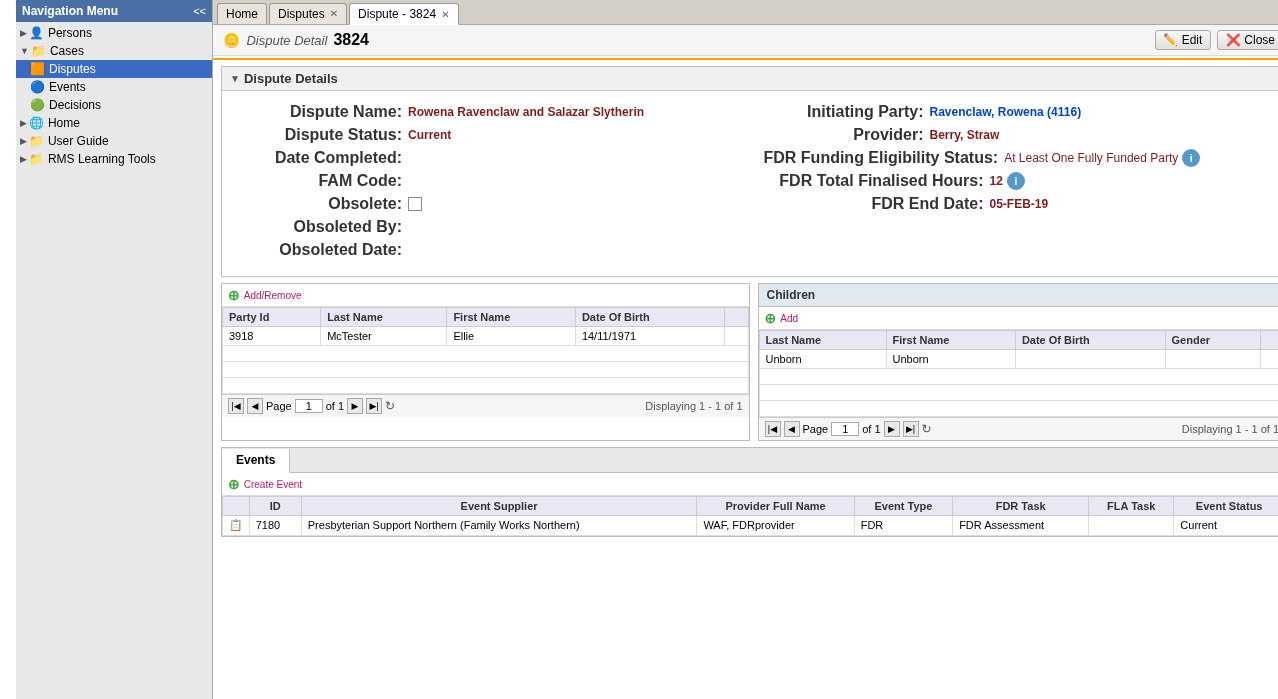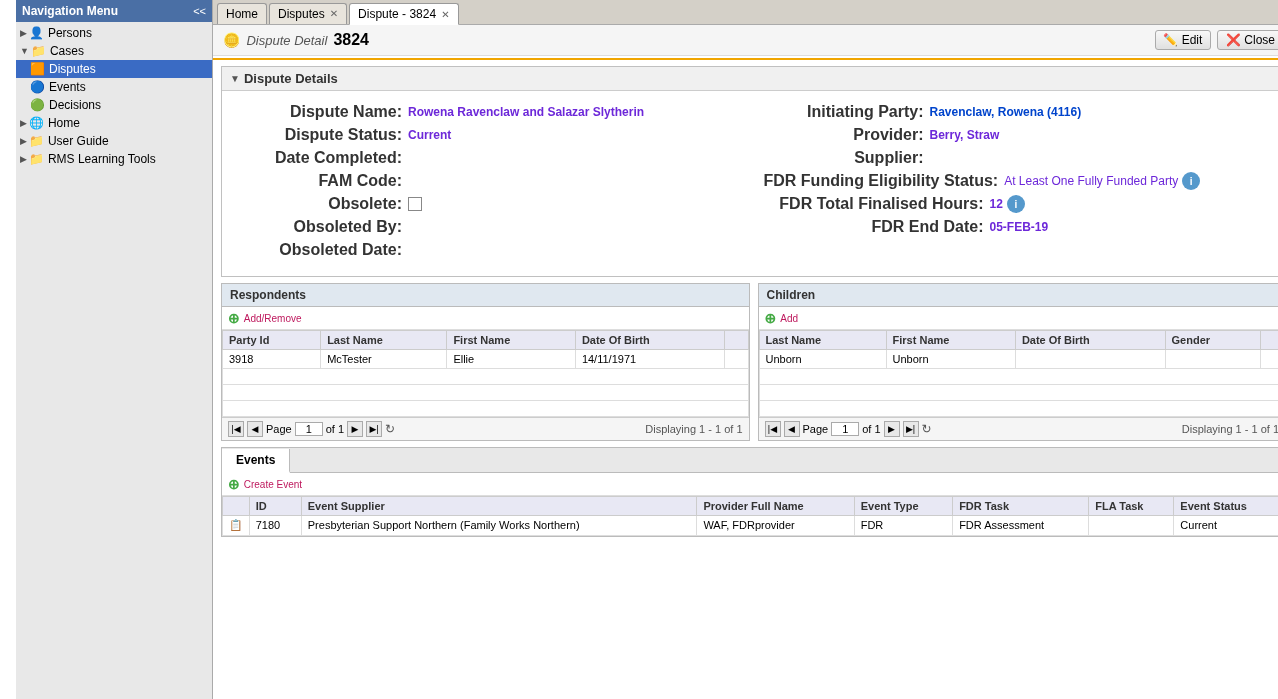--- a/index.html
+++ b/index.html
@@ -49,21 +49,21 @@
     .section-header { background: #f0f0f0; border-bottom: 1px solid #ccc; padding: 4px 8px; display: flex; align-items: center; gap: 4px; cursor: pointer; }
     .section-toggle { color: #555; font-size: 10px; }
     .section-title { font-weight: bold; font-size: 13px; color: #333; }
     .section-body { padding: 8px 10px; }
 
     
     .form-grid { display: grid; grid-template-columns: 1fr 1fr; gap: 0; }
     .form-left, .form-right { padding: 4px 10px; }
     .field-row { display: flex; align-items: center; margin-bottom: 5px; }
     .field-label { font-weight: bold; text-align: right; min-width: 160px; margin-right: 6px; color: #333; font-size: 16px; }
-    .field-value { color: #6d28d9; font-size: 12px; }
+    .field-value { color: #7f1d1d; font-size: 12px; }
     .field-value.blue { color: #0044cc; font-weight: bold; }
     .field-value.bold { font-weight: bold; }
     .info-btn { width: 18px; height: 18px; border-radius: 50%; background: #5599cc; color: #fff; border: none; cursor: pointer; font-size: 10px; font-weight: bold; display: flex; align-items: center; justify-content: center; margin-left: 4px; }
     .checkbox-field { width: 14px; height: 14px; border: 1px solid #888; background: #fff; display: inline-block; }
     .divider-line { border-top: 2px solid #f0a500; margin: 2px 0 6px 0; }
 
     
     .sub-panels { display: grid; grid-template-columns: 1fr 1fr; gap: 8px; margin: 6px 8px; }
     .sub-panel { border: 1px solid #bbb; }
     .sub-panel-header { background: #e0e8f0; padding: 4px 8px; font-weight: bold; font-size: 12px; color: #333; border-bottom: 1px solid #bbb; }
@@ -80,21 +80,21 @@
     .displaying-text { margin-left: auto; color: #555; }
     .refresh-btn { cursor: pointer; color: #555; font-size: 12px; }
 
     
     .events-section { margin: 6px 8px; border: 1px solid #bbb; }
     .events-tabs { display: flex; border-bottom: 1px solid #bbb; background: #e8e8e8; }
     .events-tab { padding: 4px 14px; border-right: 1px solid #bbb; cursor: pointer; font-size: 12px; font-weight: bold; background: #e8e8e8; }
     .events-tab.active { background: #fff; border-bottom: 2px solid #fff; position: relative; bottom: -1px; }
     .events-toolbar { padding: 3px 6px; border-bottom: 1px solid #ddd; display: flex; align-items: center; gap: 4px; }
     .events-table { width: 100%; border-collapse: collapse; }
-    .events-table th { background: #e8e8f4; border: 1px solid #ccc; padding: 3px 6px; text-align: left; font-size: 11px; font-weight: bold; color: #333; }
+    .events-table th { background: #e8e8f4; border: 1px solid #ccc; padding: 3px 6px; text-align: center; font-size: 11px; font-weight: bold; color: #333; }
     .events-table td { border: 1px solid #ddd; padding: 3px 6px; font-size: 11px; color: #000; vertical-align: top; }
   </style>
 </head>
 <body>
 
 <div class="app-container">
 
   <div class="sidebar">
     <div class="sidebar-header">
       <span>Navigation Menu</span>
@@ -229,24 +229,20 @@
             <div class="form-right">
               <div class="field-row">
                 <span class="field-label">Initiating Party:</span>
                 <span class="field-value blue">Ravenclaw, Rowena (4116)</span>
               </div>
               <div class="field-row">
                 <span class="field-label">Provider:</span>
                 <span class="field-value bold">Berry, Straw</span>
               </div>
               <div class="field-row">
-                <span class="field-label">Supplier:</span>
-                <span class="field-value"></span>
-              </div>
-              <div class="field-row">
                 <span class="field-label" style="min-width:220px;">FDR Funding Eligibility Status:</span>
                 <span class="field-value">At Least One Fully Funded Party</span>
                 <button class="info-btn">i</button>
               </div>
               <div class="field-row">
                 <span class="field-label" style="min-width:220px;">FDR Total Finalised Hours:</span>
                 <span class="field-value bold">12</span>
                 <button class="info-btn">i</button>
               </div>
               <div class="field-row">
@@ -254,23 +250,20 @@
                 <span class="field-value bold">05-FEB-19</span>
               </div>
             </div>
           </div>
         </div>
       </div>
 
       <div class="sub-panels">
 
         <div class="sub-panel">
-          <div class="sub-panel-header">
-            <span>Respondents</span>
-          </div>
           <div class="sub-panel-toolbar">
             <span class="add-icon">⊕</span>
             <span class="add-btn">Add/Remove</span>
           </div>
           <table class="data-table">
             <thead>
               <tr>
                 <th>Party Id</th>
                 <th>Last Name</th>
                 <th>First Name</th>

